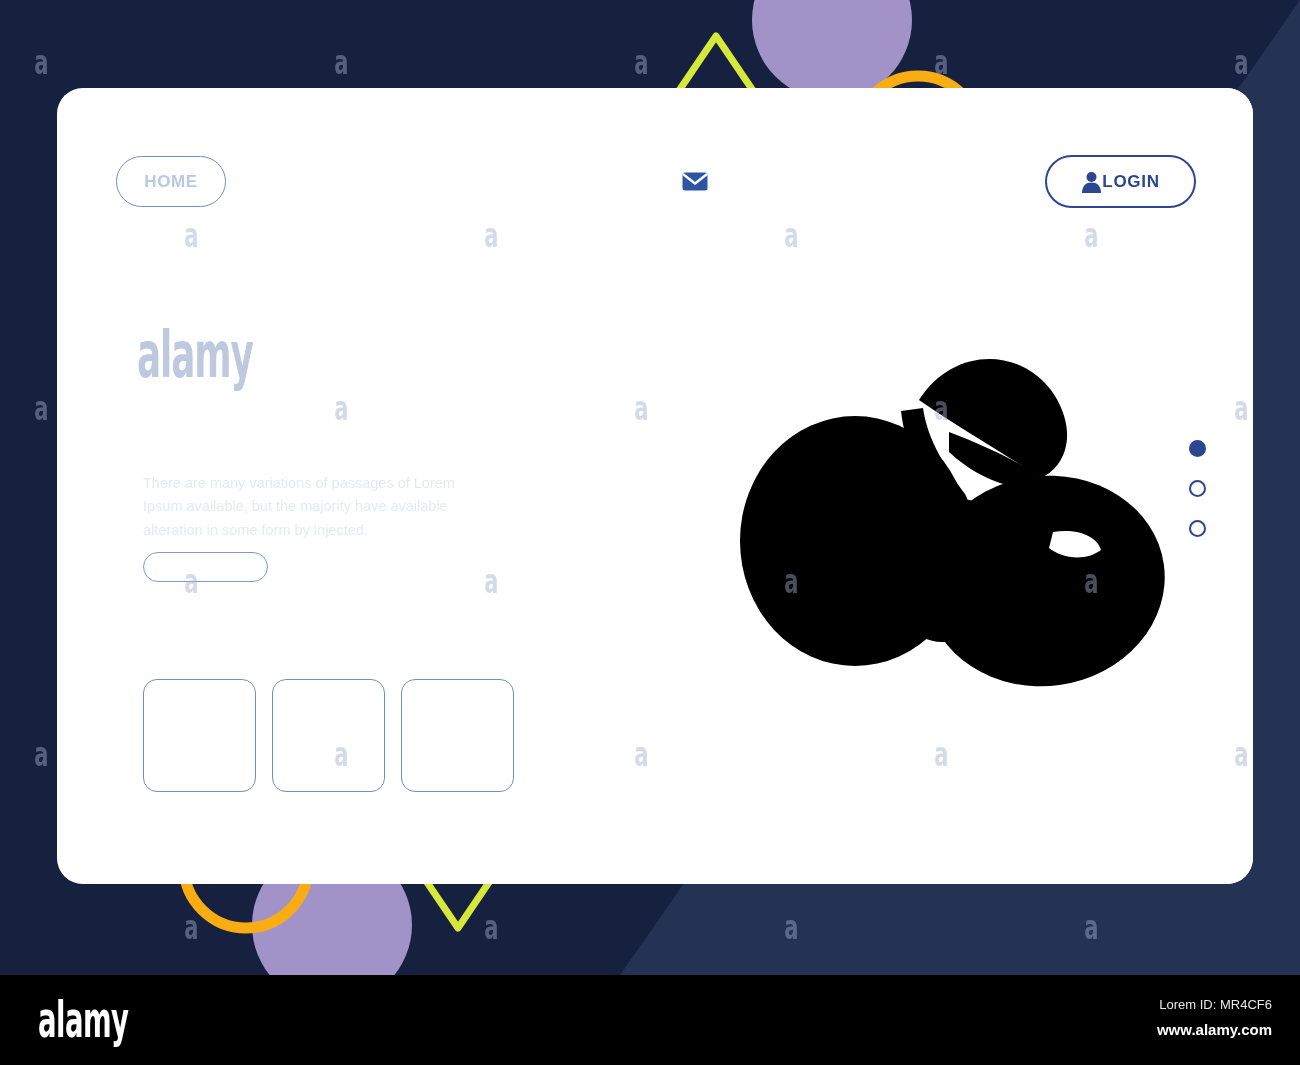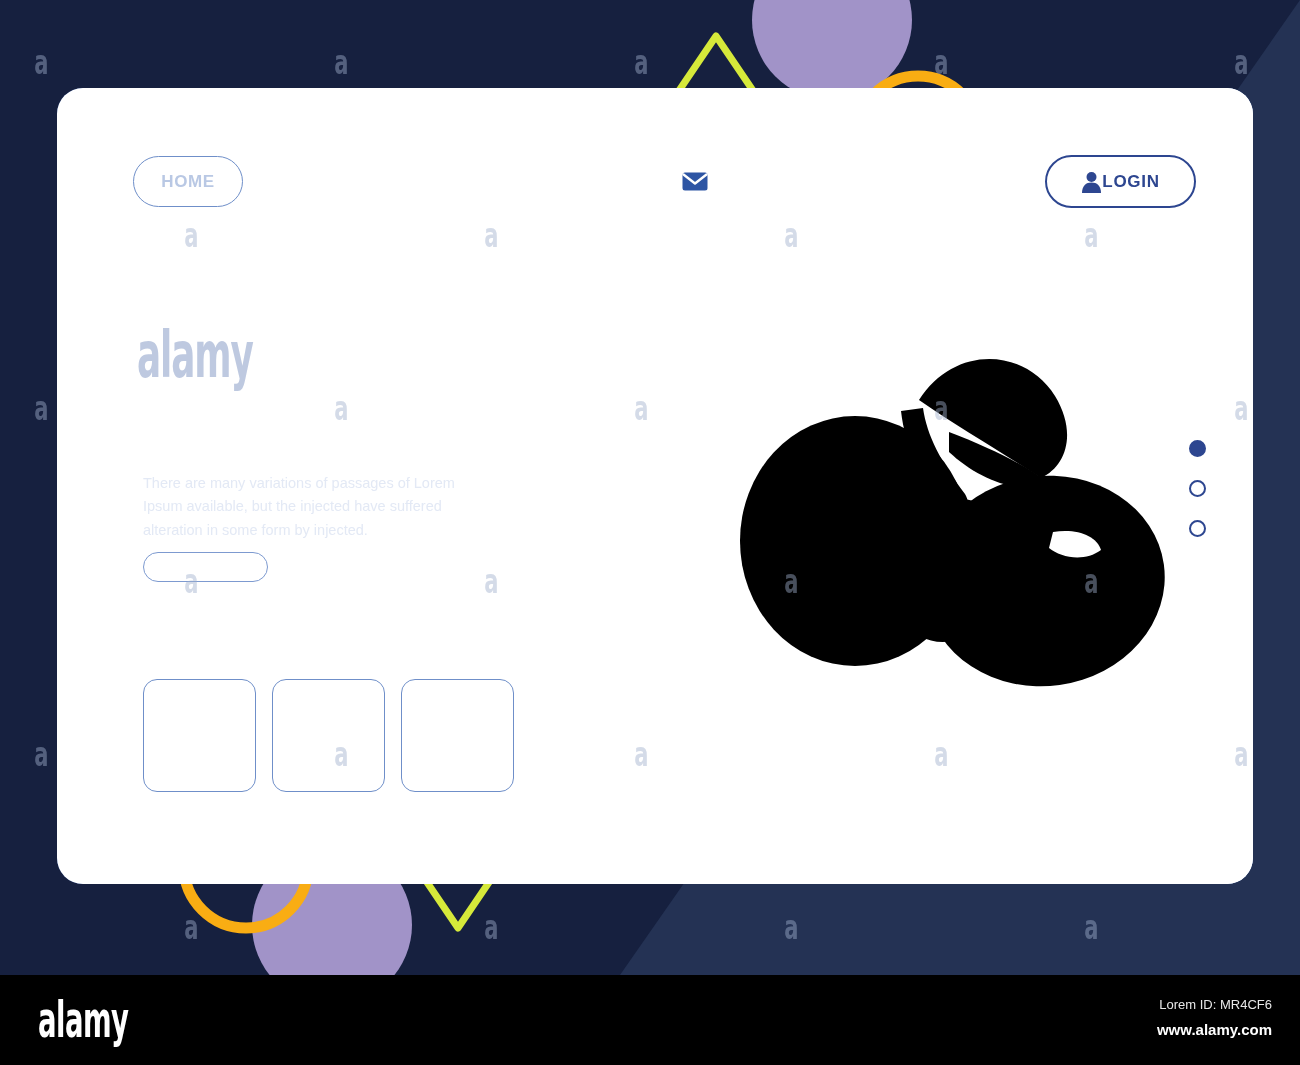--- a/index.html
+++ b/index.html
@@ -87,21 +87,21 @@
   
   #nav {
     position: absolute;
     left: 0; top: 0;
     width: 1196px; height: 180px;
     z-index: 6;
   }
 
   .nav-home {
     position: absolute;
-    left: 76px; top: 68px;
+    left: 59px; top: 68px;
     width: 110px; height: 51px;
     border: 1.6px solid #6f8fc9;
     border-radius: 26px;
     display: flex; align-items: center; justify-content: center;
     color: #b9c8e4;
     font-size: 17px;
     font-weight: bold;
     letter-spacing: 0.6px;
     cursor: pointer;
   }
@@ -385,21 +385,21 @@
           <circle cx="10.5" cy="6" r="5" fill="#2d4690"></circle>
           <path d="M 1 22 C 1 14.5 5.2 11.5 10.5 11.5 C 15.8 11.5 20 14.5 20 22 Z" fill="#2d4690"></path>
         </svg>
         <span class="label">LOGIN</span>
       </div>
     </div>
 
     <div id="hero">
       <div class="brand">apple</div>
       <div class="hero-title">Welcome to our site</div>
-      <div class="hero-body">There are many variations of passages of Lorem Ipsum available, but the injected have suffered alteration in some form by injected.</div>
+      <div class="hero-body">There are many variations of passages of Lorem Ipsum available, but the majority have available alteration in some form by injected.</div>
 
       <div class="read-more">
         <span>READ MORE</span>
         <svg width="19" height="9" viewBox="0 0 19 9">
           <path d="M 0 4.5 H 16 M 12.5 1 L 16.5 4.5 L 12.5 8" fill="none" stroke="#ffffff" stroke-width="1.3" stroke-linecap="round" stroke-linejoin="round"></path>
         </svg>
       </div>
     </div>
 
     <div id="features">

